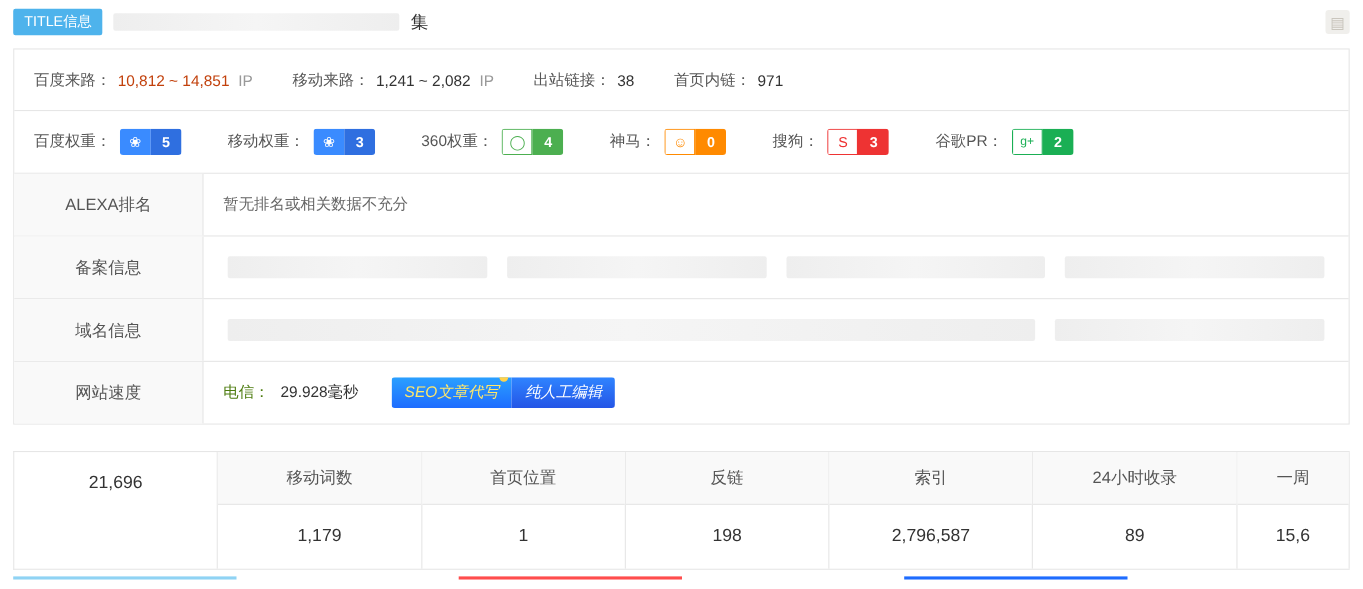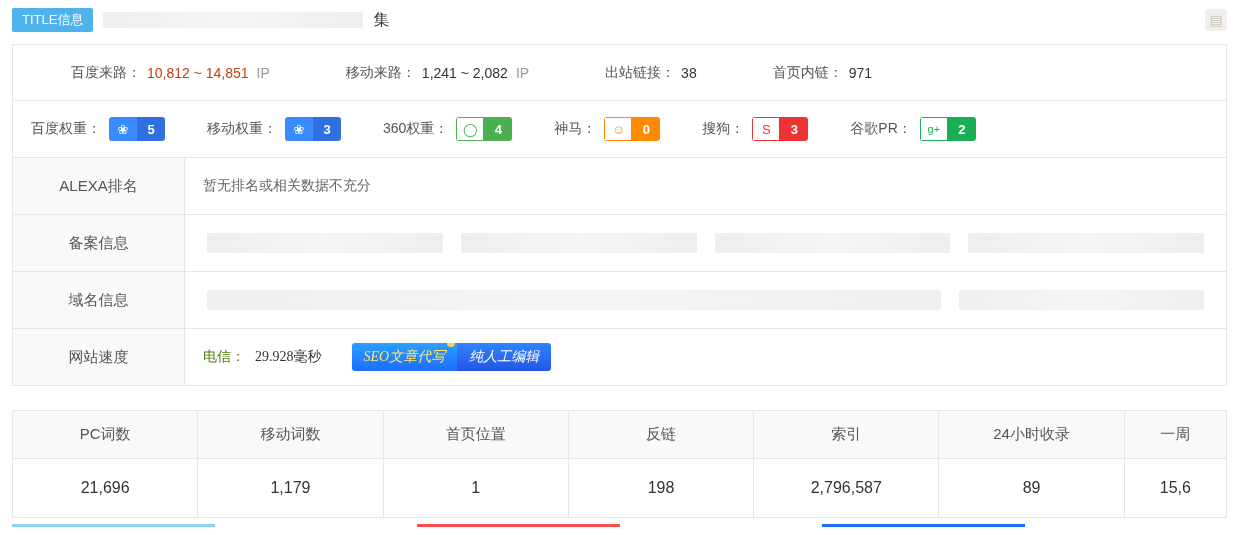--- a/index.html
+++ b/index.html
@@ -44,21 +44,21 @@
   }
   .info-table {
     border: 1px solid #e6e6e6;
     margin: 4px 12px 0 12px;
   }
   .row {
     display: flex;
     border-bottom: 1px solid #e6e6e6;
     min-height: 56px;
   }
-  .row:last-child { border-bottom: none; font-family: Liberation Serif, serif; }
+  .row:last-child { border-bottom: none; }
   .row.double { min-height: 112px; }
   .row-label {
     width: 172px;
     flex: 0 0 172px;
     background: #f9f9f9;
     border-right: 1px solid #e6e6e6;
     display: flex;
     align-items: center;
     justify-content: center;
     color: #555;
@@ -71,21 +71,21 @@
   }
   .subrow {
     display: flex;
     align-items: center;
     padding: 0 18px;
     gap: 10px;
     min-height: 56px;
     border-bottom: 1px solid #e6e6e6;
   }
   .subrow:last-child { border-bottom: none; }
-  .metric { display: flex; align-items: center; gap: 6px; margin-right: 26px; margin-left: 40px; }
+  .metric { display: flex; align-items: center; gap: 6px; margin-right: 26px; }
   .metric-label { color: #555; }
   .metric-val { color: #333; }
   .red { color: #c2410c; }
   .ip-suffix { color: #999; margin-left: 2px; }
   .weight-group { display: flex; align-items: center; gap: 8px; margin-right: 32px; }
   .weight-label { color: #555; }
   .weight-badge {
     display: inline-flex;
     align-items: stretch;
     height: 24px;
@@ -321,21 +321,20 @@
         <span class="promo-right">纯人工编辑</span>
       </span>
     </div>
       </div>
   </div>
 
 </div>
 
 <div class="stats-table">
   <div class="stat-col">
-    <div class="stat-head">PC词数</div>
     <div class="stat-val">21,696</div>
   </div>
   <div class="stat-col">
     <div class="stat-head">移动词数</div>
     <div class="stat-val">1,179</div>
   </div>
   <div class="stat-col">
     <div class="stat-head">首页位置</div>
     <div class="stat-val">1</div>
   </div>

